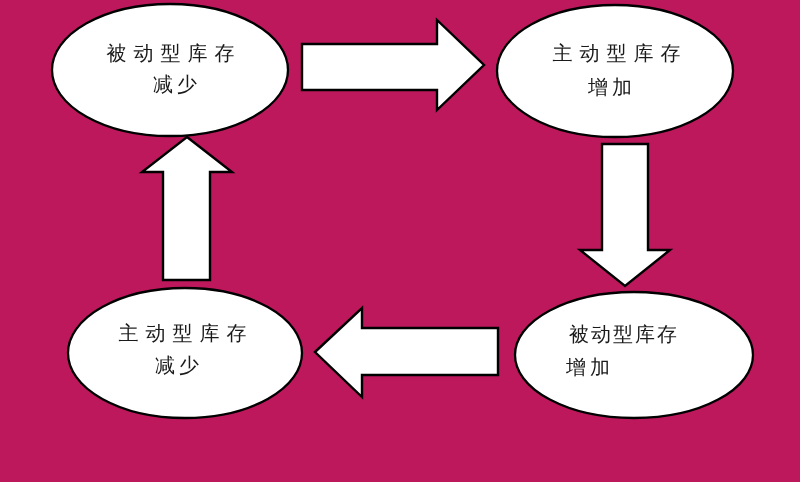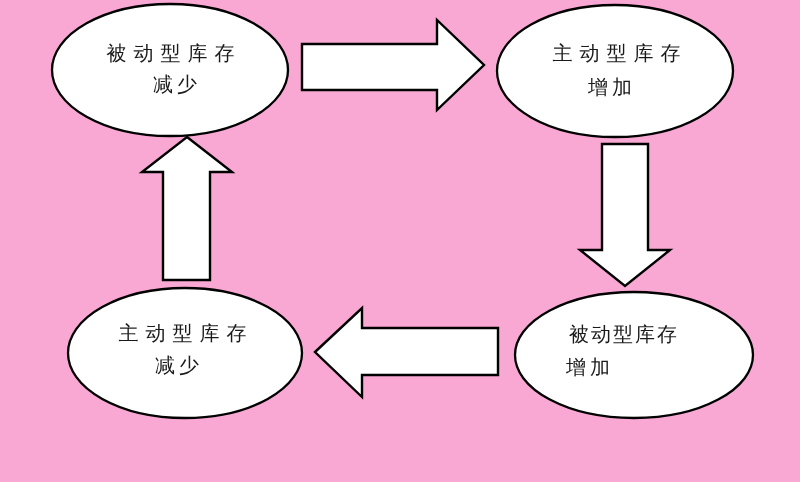--- a/index.html
+++ b/index.html
@@ -4,21 +4,21 @@
 <style>
   html, body {
     margin: 0;
     padding: 0;
     background: #ffffff;
   }
   .canvas {
     position: relative;
     width: 800px;
     height: 482px;
-    background: #f9a8d4;
+    background: #be185d;
     overflow: hidden;
   }
   svg { display: block; }
   .shape {
     fill: #ffffff;
     stroke: #000000;
     stroke-width: 2.3;
   }
   .arrow {
     fill: #ffffff;

